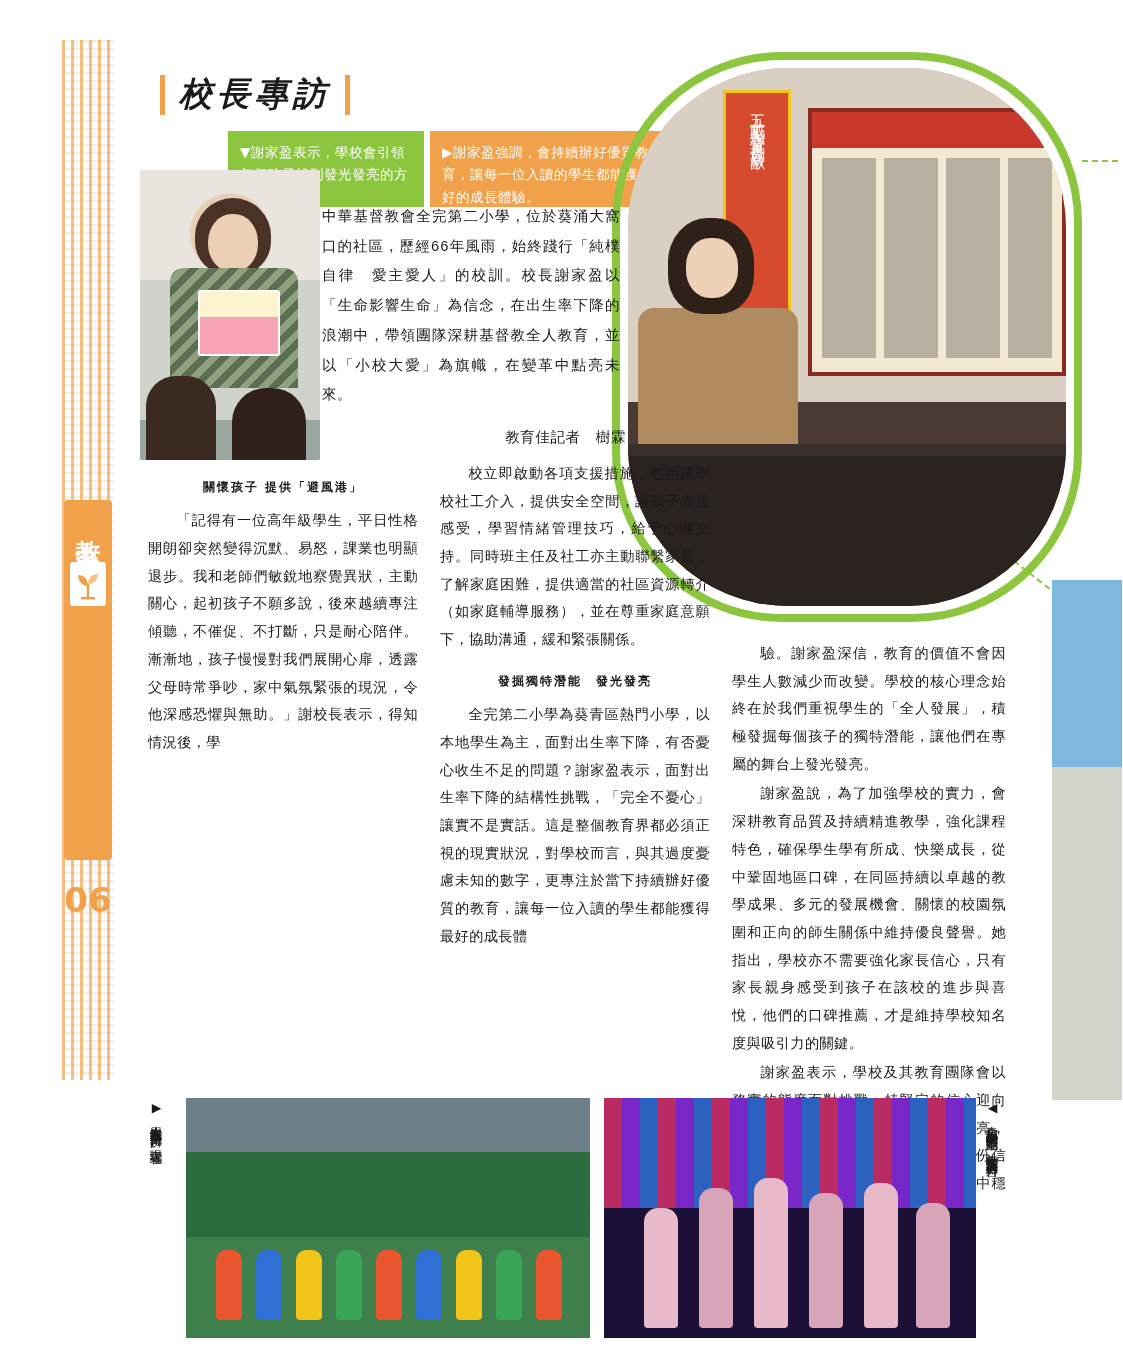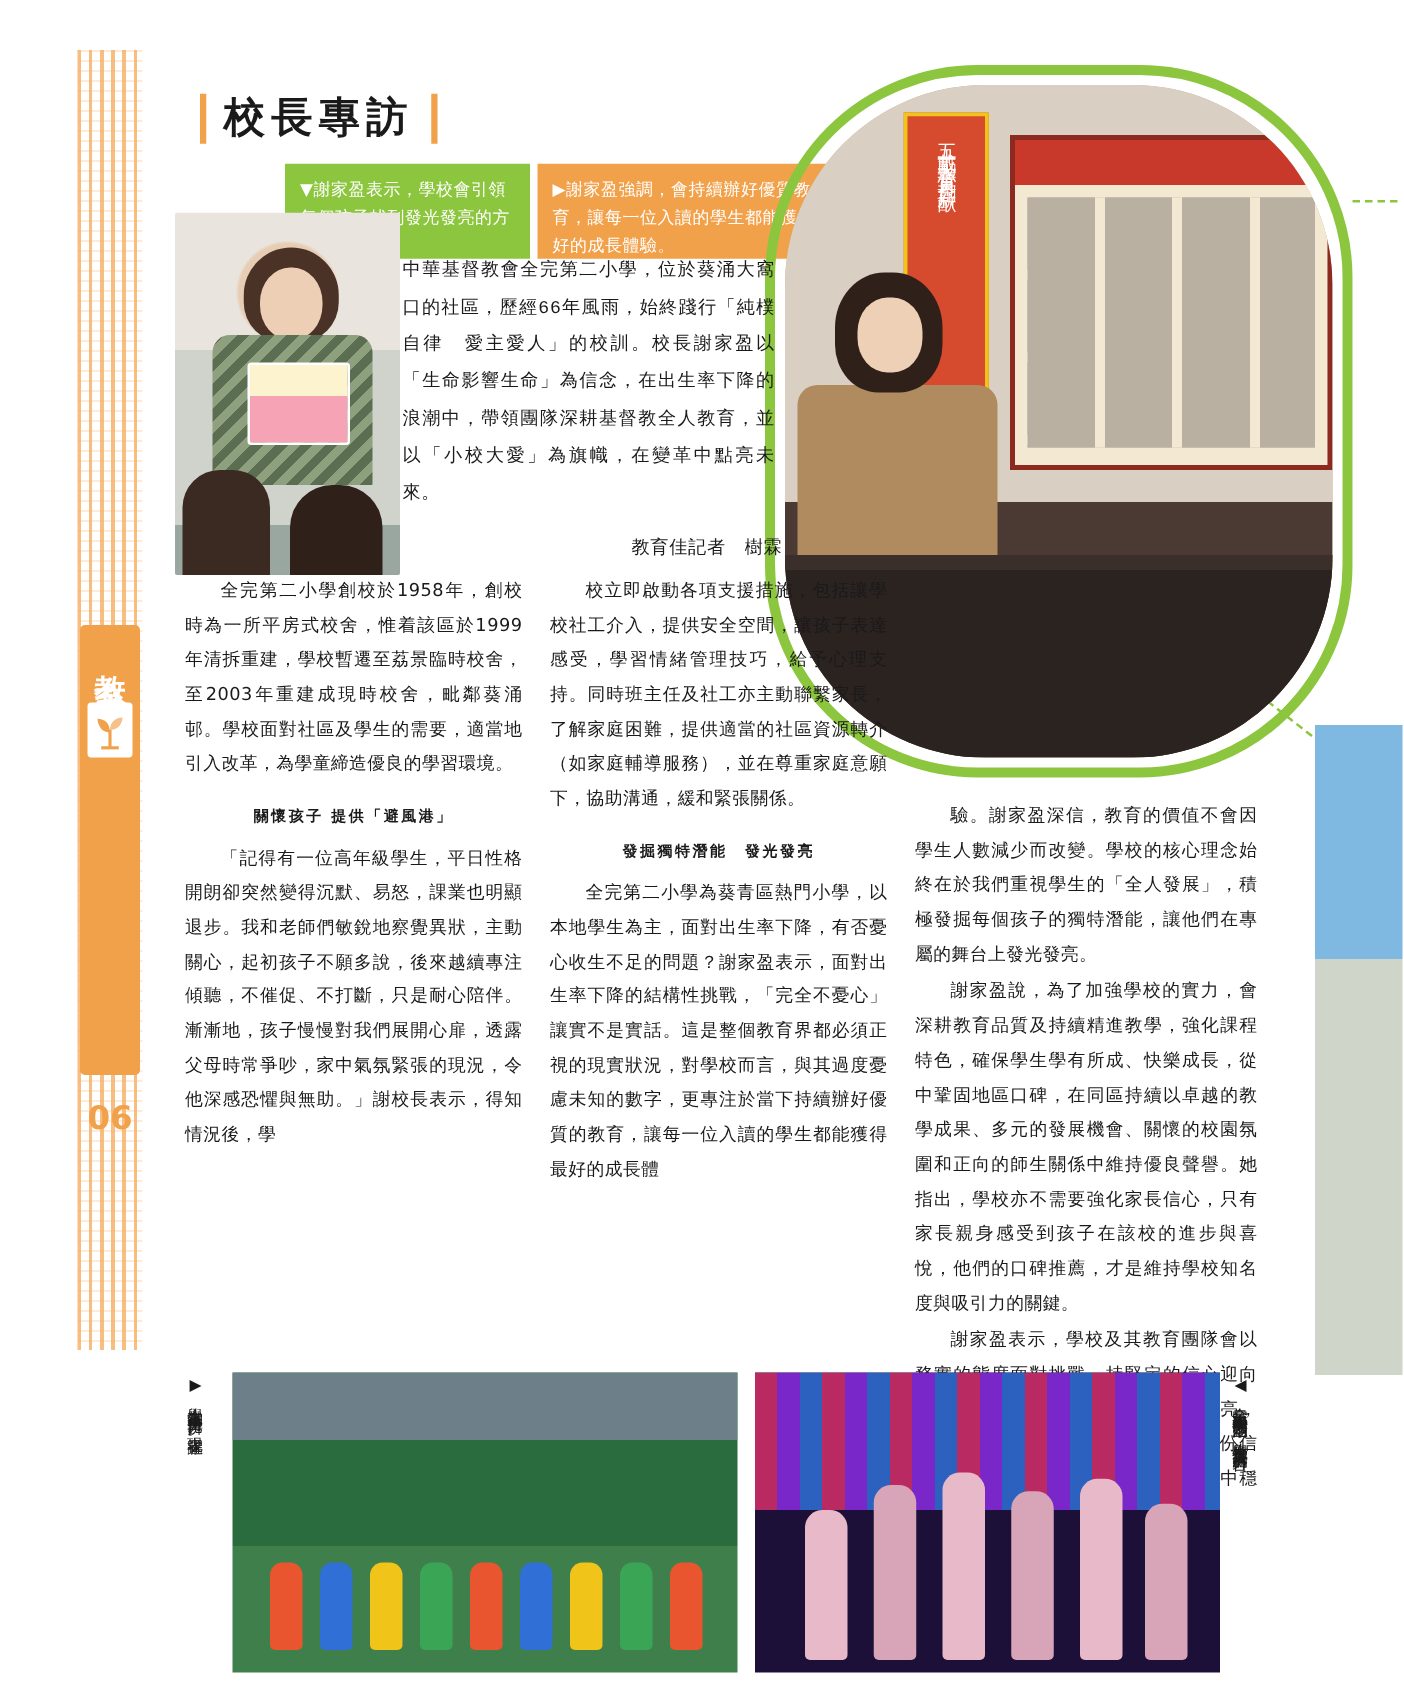--- a/index.html
+++ b/index.html
@@ -43,31 +43,32 @@
     font-family:"DejaVu Sans","Liberation Sans",sans-serif;
   }
   .side-tab .leaf-badge{
     margin-top:18px;width:36px;height:44px;
     background:#ffffff;border-radius:3px;
     display:flex;align-items:center;justify-content:center;
   }
   .side-tab .leaf-badge svg{display:block;}
   .page-num{
     position:absolute;left:64px;top:880px;width:48px;height:40px;
-    color:#f2a14b;font-size:26px;font-weight:bold;text-align:center;
+    color:#f2a14b;font-size:34px;font-weight:bold;text-align:center;
     font-family:"DejaVu Sans","Liberation Sans",sans-serif;
   }
 
   
   .head-wrap{position:absolute;left:160px;top:72px;display:flex;align-items:center;}
   .head-bar{width:5px;height:40px;background:#f2a14b;margin-right:14px;}
   .head-bar-r{width:5px;height:40px;background:#f2a14b;margin-left:14px;}
   .head-title{
     font-size:33px;font-weight:bold;color:#1a1a1a;letter-spacing:5px;
     font-family:"DejaVu Sans","Liberation Sans",sans-serif;
+    font-style:italic;
   }
 
   
   .green-frame{
     position:absolute;left:612px;top:52px;width:470px;height:570px;
     border:8px solid #8cc63f;border-radius:170px 170px 170px 170px;
     box-sizing:border-box;
   }
   .green-frame-inner{
     position:absolute;left:628px;top:68px;width:438px;height:538px;
@@ -266,21 +267,20 @@
       <div class="sofa"></div>
     </div>
   </div>
 
   <div class="photo ph-side-right"></div>
 
   <div class="intro">中華基督教會全完第二小學，位於葵涌大窩口的社區，歷經66年風雨，始終踐行「純樸自律　愛主愛人」的校訓。校長謝家盈以「生命影響生命」為信念，在出生率下降的浪潮中，帶領團隊深耕基督教全人教育，並以「小校大愛」為旗幟，在變革中點亮未來。</div>
   <div class="byline">教育佳記者　樹霖</div>
 
   <div class="col" id="col1">
-    <p>全完第二小學創校於1958年，創校時為一所平房式校舍，惟着該區於1999年清拆重建，學校暫遷至荔景臨時校舍，至2003年重建成現時校舍，毗鄰葵涌邨。學校面對社區及學生的需要，適當地引入改革，為學童締造優良的學習環境。</p>
     <h3>關懷孩子 提供「避風港」</h3>
     <p>「記得有一位高年級學生，平日性格開朗卻突然變得沉默、易怒，課業也明顯退步。我和老師們敏銳地察覺異狀，主動關心，起初孩子不願多說，後來越續專注傾聽，不催促、不打斷，只是耐心陪伴。漸漸地，孩子慢慢對我們展開心扉，透露父母時常爭吵，家中氣氛緊張的現況，令他深感恐懼與無助。」謝校長表示，得知情況後，學</p>
   </div>
 
   <div class="col" id="col2">
     <p>校立即啟動各項支援措施，包括讓學校社工介入，提供安全空間，讓孩子表達感受，學習情緒管理技巧，給予心理支持。同時班主任及社工亦主動聯繫家長，了解家庭困難，提供適當的社區資源轉介（如家庭輔導服務），並在尊重家庭意願下，協助溝通，緩和緊張關係。</p>
     <h3>發掘獨特潛能　發光發亮</h3>
     <p>全完第二小學為葵青區熱門小學，以本地學生為主，面對出生率下降，有否憂心收生不足的問題？謝家盈表示，面對出生率下降的結構性挑戰，「完全不憂心」讓實不是實話。這是整個教育界都必須正視的現實狀況，對學校而言，與其過度憂慮未知的數字，更專注於當下持續辦好優質的教育，讓每一位入讀的學生都能獲得最好的成長體</p>
   </div>
 

